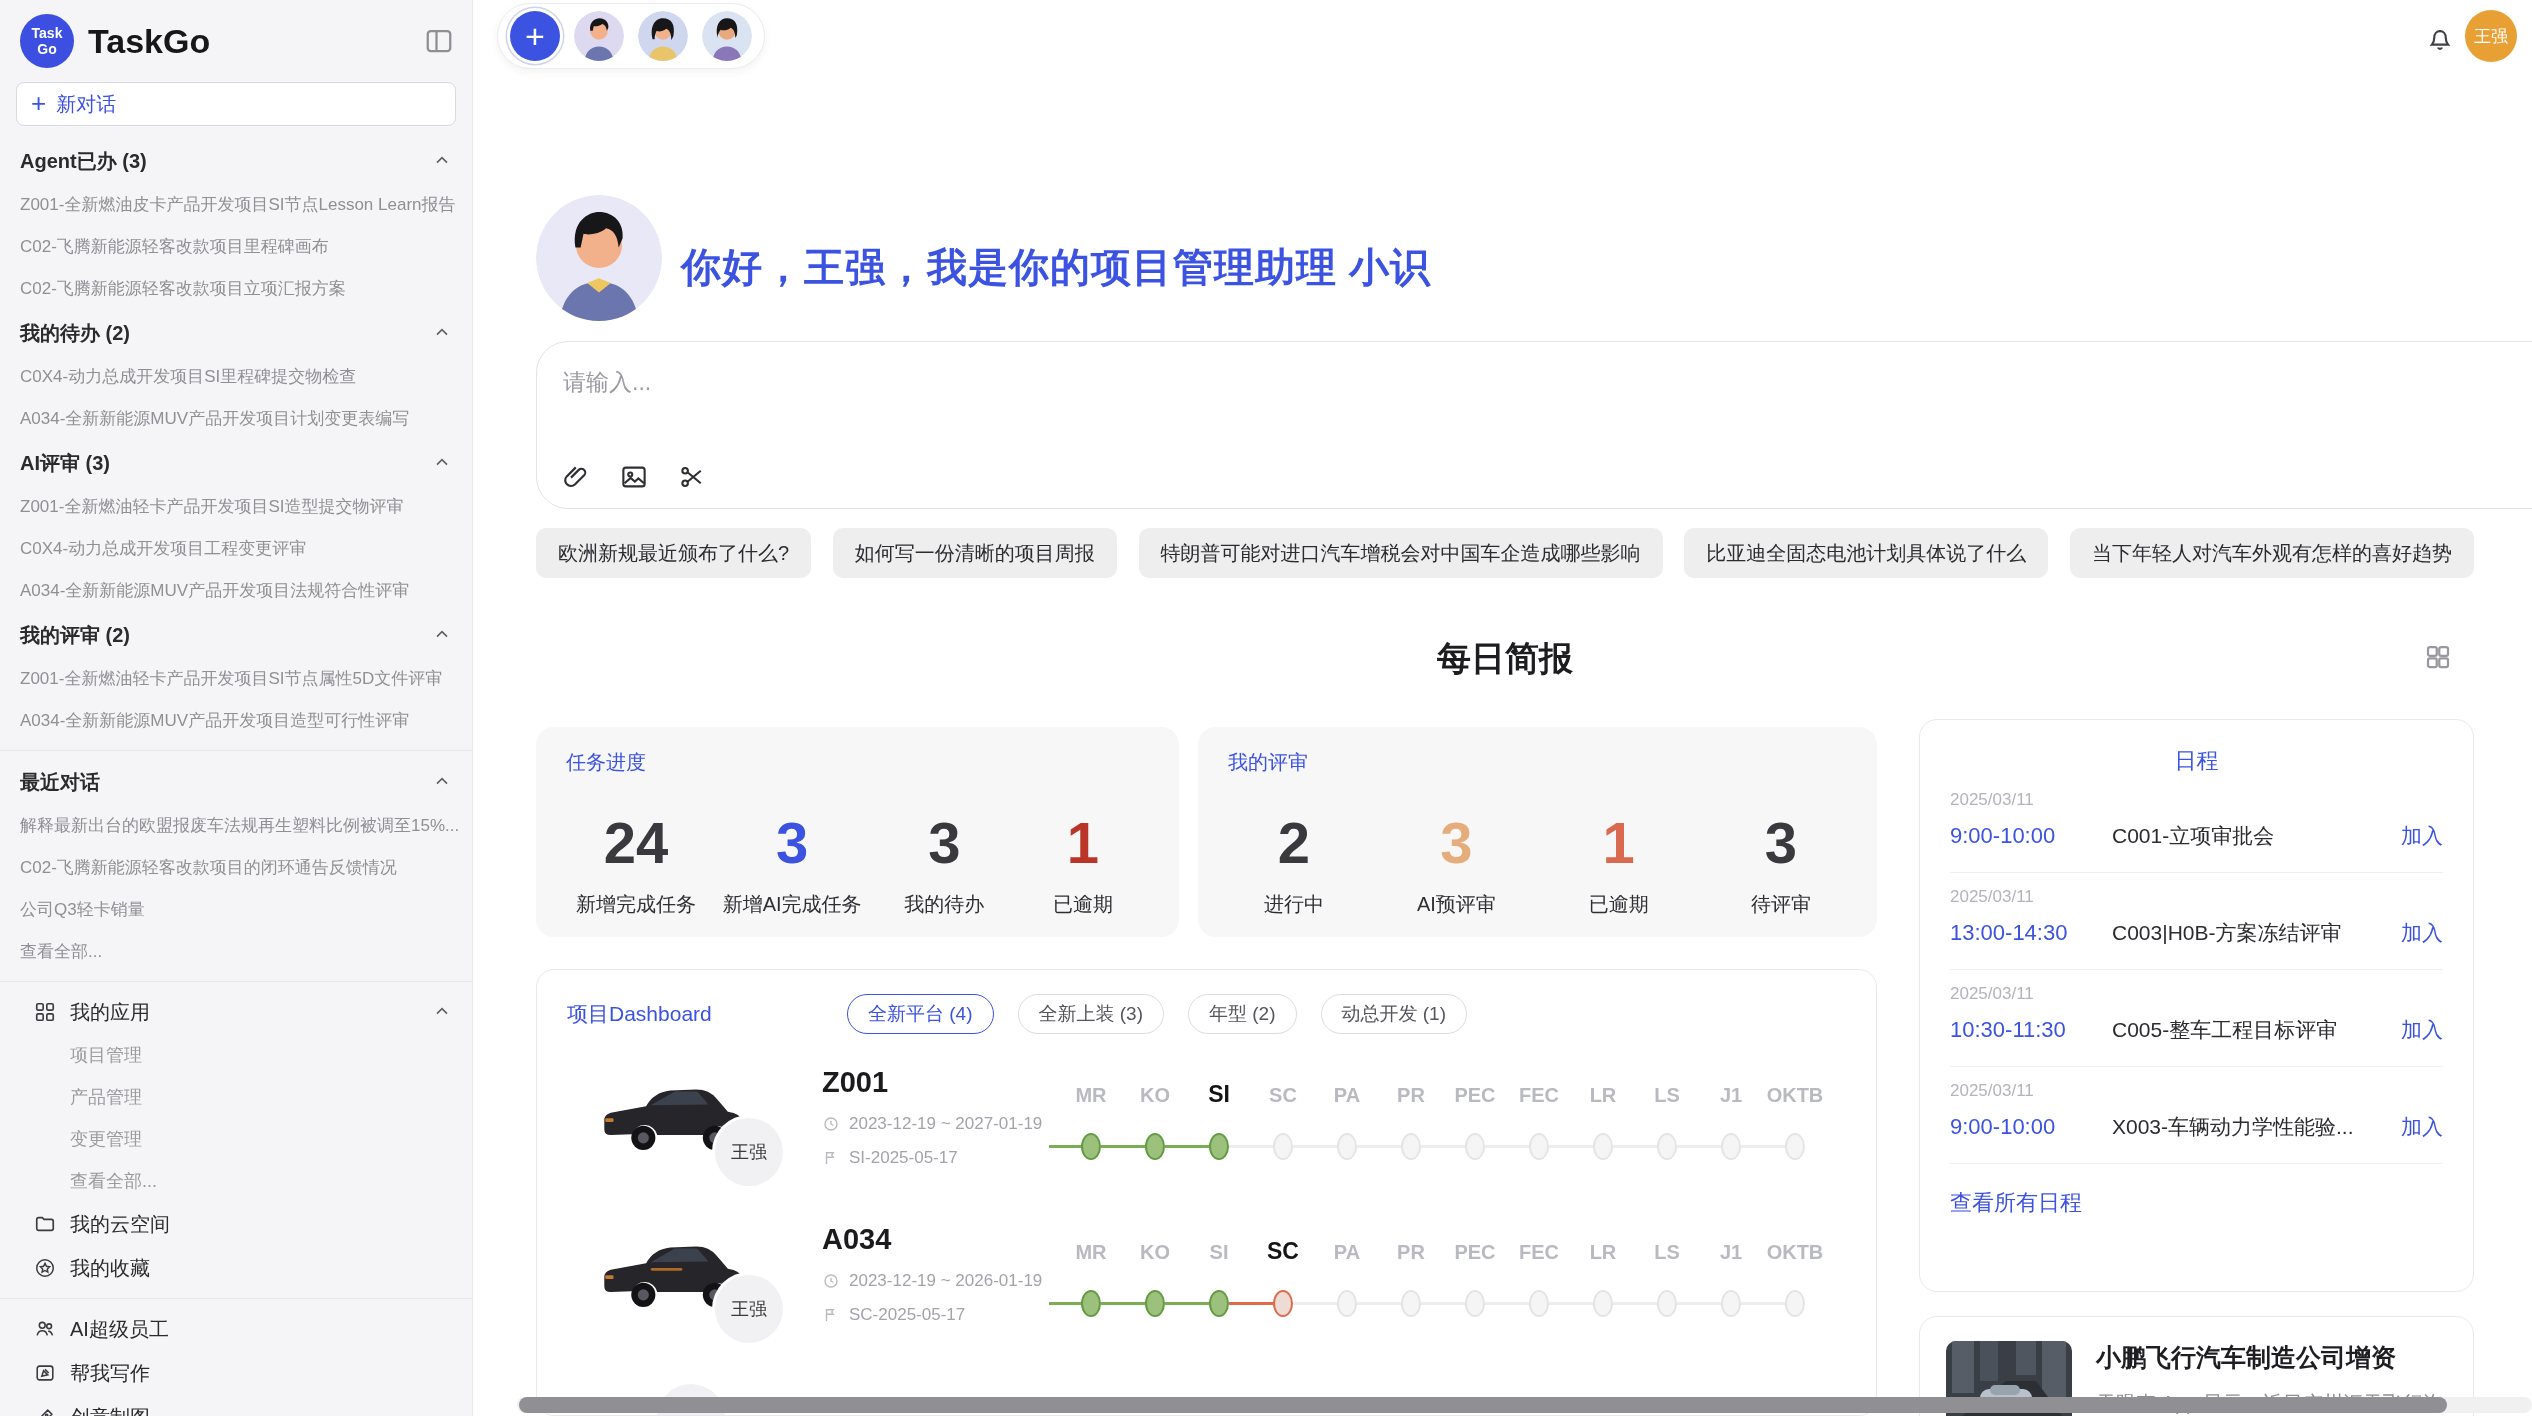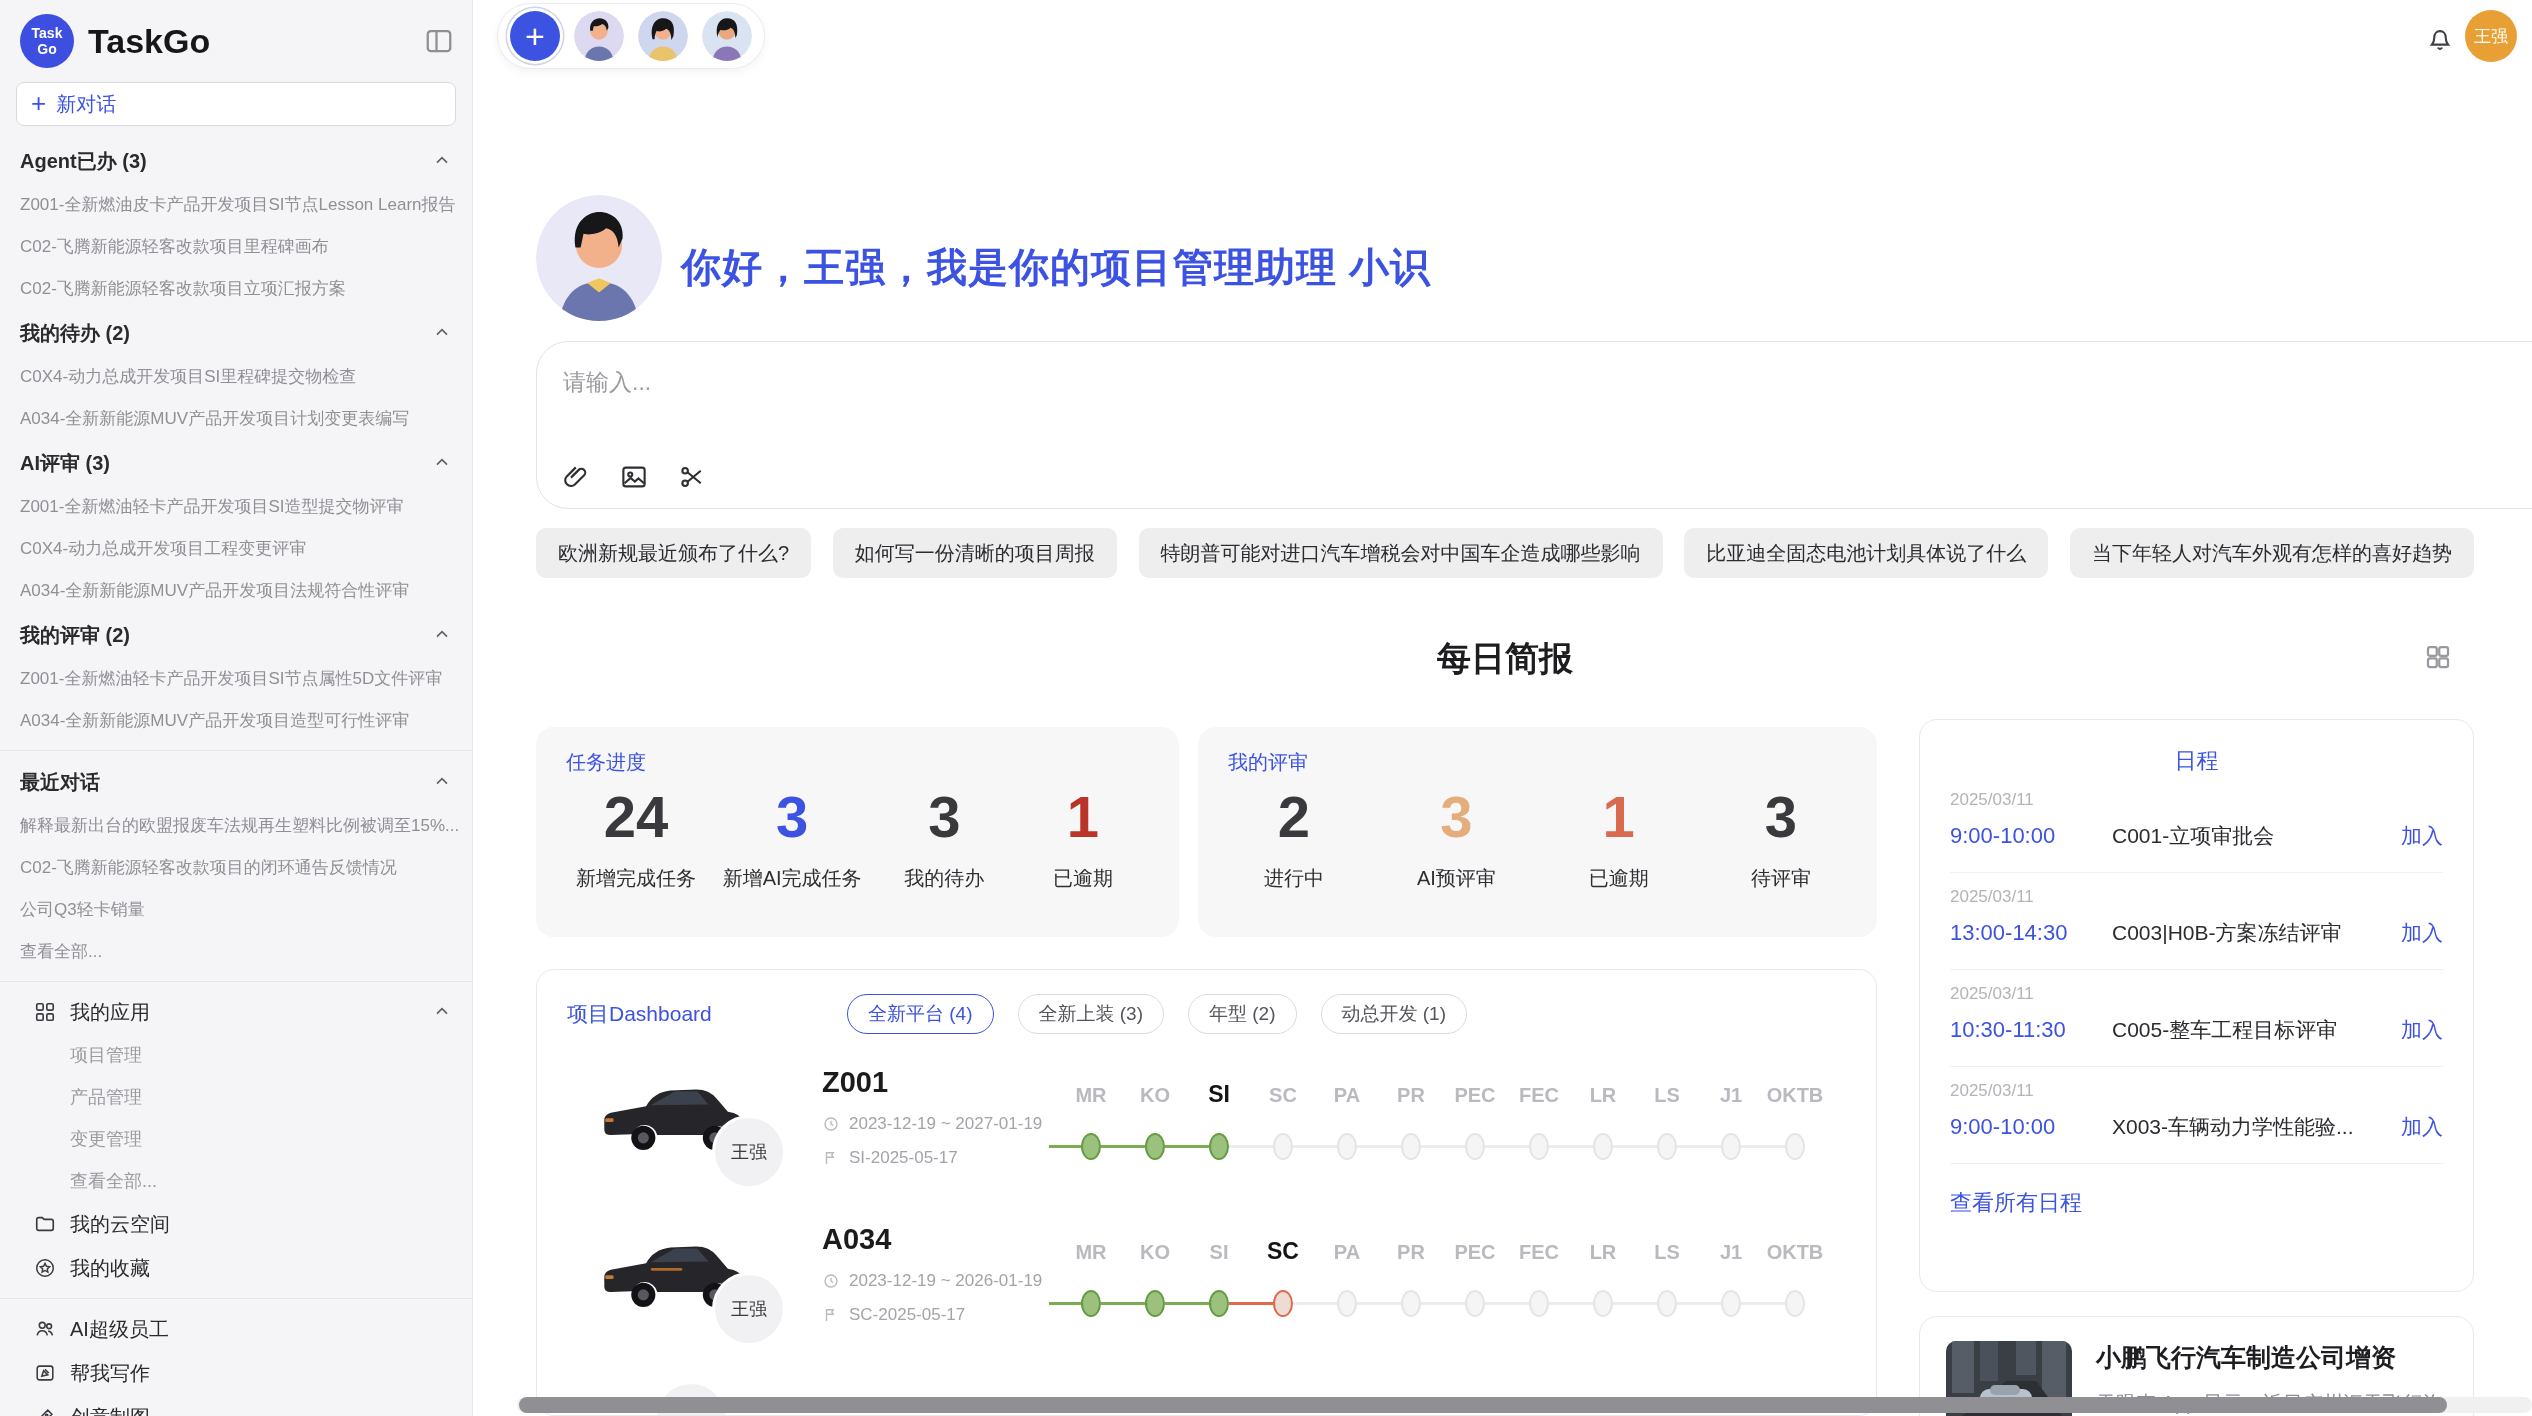--- a/index.html
+++ b/index.html
@@ -49,21 +49,21 @@
   .chip{height:50px;background:#eeeeef;border-radius:10px;display:flex;align-items:center;padding:0 22px;font-size:20px;color:#2c2c30;white-space:nowrap;cursor:pointer;}
 
   .briefing-title{position:absolute;left:63px;top:636px;width:1938px;text-align:center;font-size:34px;font-weight:700;color:#1d1d20;}
   .layout-icon{position:absolute;left:1950px;top:642px;width:30px;height:30px;color:#98989e;cursor:pointer;}
 
   .stat-card{position:absolute;top:727px;height:210px;background:#f7f7f8;border-radius:18px;padding:22px 30px 0;}
   #card-tasks{left:63px;width:643px;}
   #card-reviews{left:725px;width:679px;}
   .stat-title{font-size:20px;color:#3C52E0;}
   .stat-row{display:flex;justify-content:space-between;padding:0 10px;margin-top:8px;}
-  .stat{text-align:center;min-width:112px;}
+  .stat{text-align:center;min-width:112px;margin-top:26px;}
   .stat-value{font-size:58px;font-weight:600;color:#3a3a3e;line-height:1.15;}
   .num-dark{color:#3a3a3e;}.num-blue{color:#3C52E0;}.num-red{color:#BA3527;}
   .num-tan{color:#E5AC7C;}.num-salmon{color:#D96A50;}
   .stat-label{margin-top:14px;font-size:20px;color:#2f2f33;}
 
   .dash-card{position:absolute;left:63px;top:969px;width:1341px;height:447px;border:1.5px solid #e9e9ec;border-radius:18px;background:#fff;overflow:hidden;}
   .dash-head{display:flex;align-items:center;padding:24px 30px 0;}
   .dash-title{font-size:21px;color:#3C52E0;width:280px;}
   .tabs{display:flex;gap:24px;}
   .tab{height:40px;border:1.5px solid #dcdce0;border-radius:20px;display:flex;align-items:center;padding:0 20px;font-size:19px;color:#55555c;background:#fff;cursor:pointer;white-space:nowrap;}

